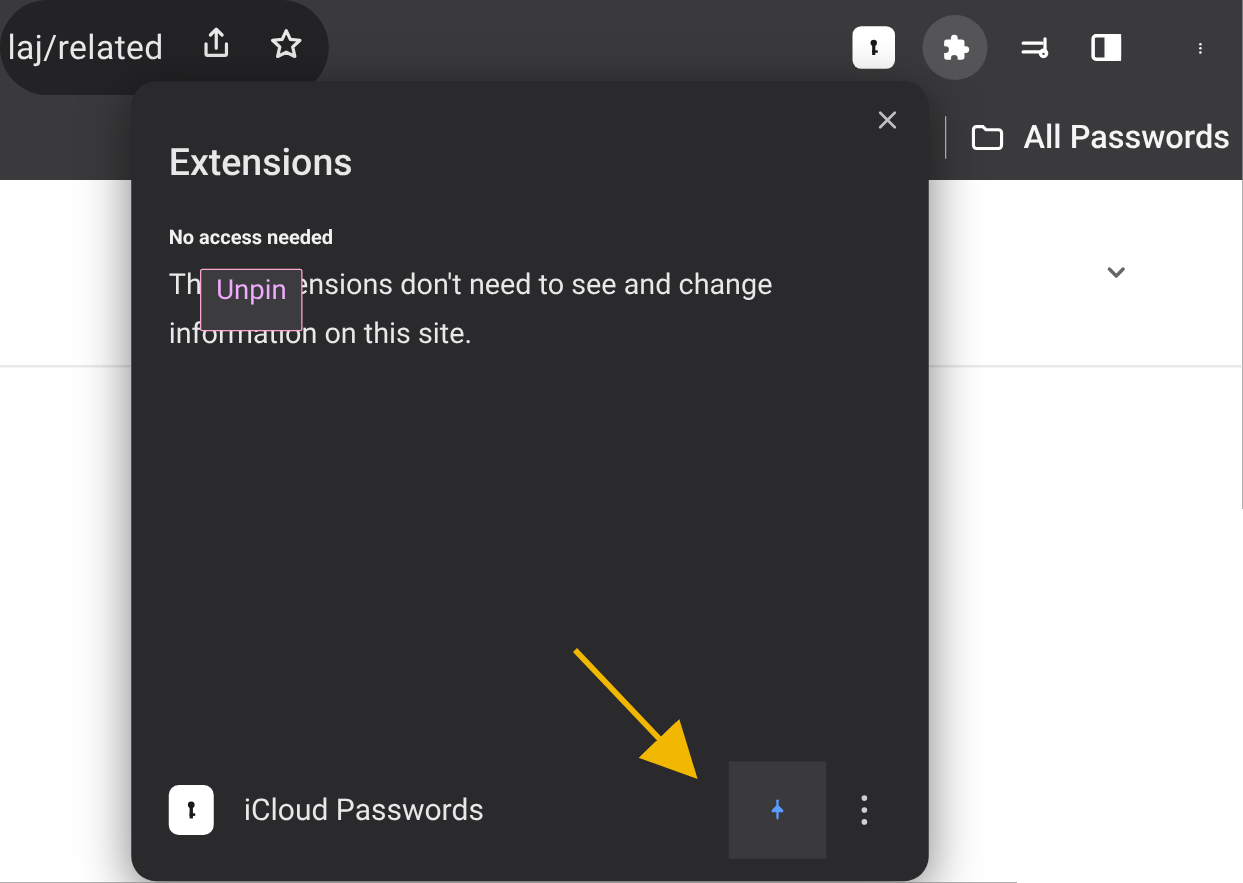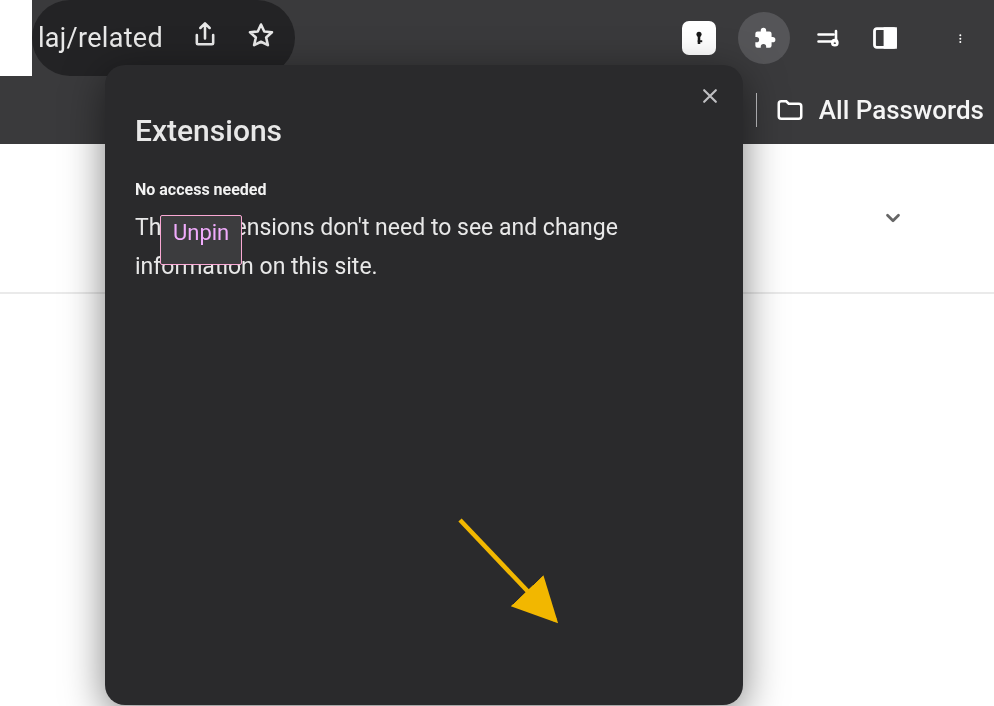--- a/index.html
+++ b/index.html
@@ -12,21 +12,20 @@
     position: relative;
   }
 
   
   .top-bar {
     height: 76px;
     background: #3a3a3c;
     display: flex;
     align-items: center;
     position: relative;
-    margin-left: 32px;
   }
 
   .url-pill {
     background: #232325;
     border-radius: 40px;
     height: 76px;
     display: flex;
     align-items: center;
     padding: 0 20px 0 0;
     gap: 28px;
@@ -279,20 +278,44 @@
         <path d="M5 5l14 14M19 5L5 19" stroke-linecap="round"></path>
       </svg>
   </div>
   <h1>Extensions</h1>
 
   <h2>No access needed</h2>
   <p class="desc">These extensions don't need to see and change information on this site.</p>
 
   <div class="tooltip">Unpin</div>
 
+  <div class="ext-row">
+    <span class="ext-icon">
+      <svg viewBox="0 0 24 24" width="18" height="24">
+          <circle cx="12" cy="6.5" r="3.6" fill="#1a1a1a"></circle>
+          <rect x="10.2" y="9" width="3.6" height="12" fill="#1a1a1a"></rect>
+          <rect x="10.2" y="15.5" width="6" height="2.8" fill="#1a1a1a"></rect>
+        </svg>
+    </span>
+    <span class="ext-name">iCloud Passwords</span>
+    <div class="ext-actions">
+      <div class="pin-btn">
+        <svg viewBox="0 0 24 24" width="22" height="24" fill="#5a9cff">
+            <path d="M14 3l-1 1v4l4 4v2H13v5l-1 2-1-2v-5H7v-2l4-4V4l-1-1z"></path>
+          </svg>
+      </div>
+      <div class="more-btn">
+        <svg viewBox="0 0 8 30" width="7" height="26" fill="#cfcfd1">
+            <circle cx="4" cy="4" r="2.6"></circle>
+            <circle cx="4" cy="15" r="2.6"></circle>
+            <circle cx="4" cy="26" r="2.6"></circle>
+          </svg>
+      </div>
+    </div>
+  </div>
 </div>
 
 <svg class="arrow-ann" width="140" height="140">
   <defs>
     <marker id="ahead" markerWidth="12" markerHeight="12" refX="9" refY="5" orient="auto">
       <path d="M0 0 L10 5 L0 10 z" fill="#f2b700"></path>
     </marker>
   </defs>
   <line x1="10" y1="8" x2="105" y2="108" stroke="#f2b700" stroke-width="4.5" marker-end="url(#ahead)"></line>
 </svg>

